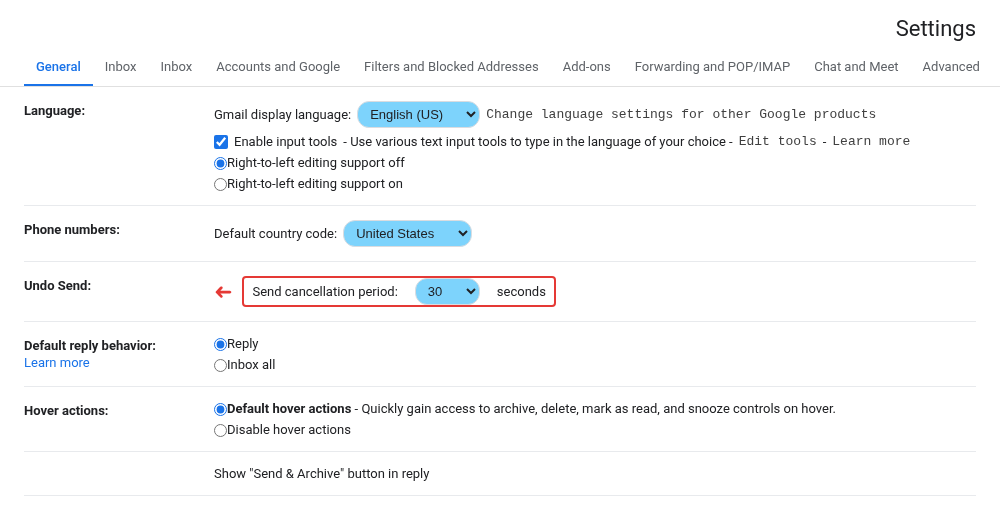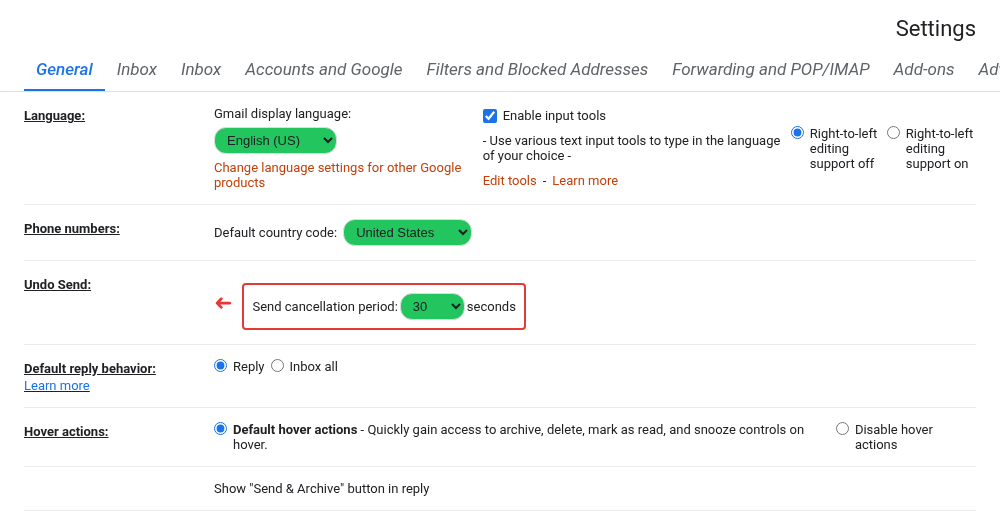--- a/index.html
+++ b/index.html
@@ -13,26 +13,25 @@
 
     .tabs-bar {
       display: flex; align-items: center;
       border-bottom: 1px solid #e0e0e0;
       padding: 0 24px;
       margin-top: 8px;
       overflow-x: auto;
     }
 
     .tab {
-      padding: 10px 12px; font-size: 17px; cursor: pointer;
+      padding: 10px 12px; font-size: 13px; cursor: pointer;
       color: #5f6368; white-space: nowrap;
       border-bottom: 3px solid transparent;
       margin-bottom: -1px;
       text-decoration: none;
-      font-style: italic;
     }
     .tab.active {
       color: #1a73e8;
       border-bottom: 3px solid #1a73e8;
       font-weight: 500;
     }
 
     .settings-content {
       padding: 0 24px;
     }
@@ -43,54 +42,53 @@
       border-bottom: 1px solid #e8eaed;
       min-height: 44px;
     }
 
     .settings-label {
       min-width: 190px; max-width: 190px;
       font-size: 13px; font-weight: 700;
       color: #202124; padding-right: 12px;
       padding-top: 2px;
       flex-shrink: 0;
-      text-decoration: underline;
     }
 
     .settings-label .sub-link {
       display: block; font-weight: 400; color: #1a73e8; cursor: pointer; font-size: 13px;
       margin-top: 2px;
     }
 
     .settings-control {
-      flex: 1; display: flex; flex-direction: row; gap: 6px;
+      flex: 1; display: flex; flex-direction: column; gap: 6px;
     }
 
     .inline-row {
       display: flex; align-items: center; gap: 6px; flex-wrap: wrap;
     }
 
-    .link { color: #c2410c; cursor: pointer; text-decoration: none; }
+    .link { color: #404040; cursor: pointer; text-decoration: none; font-family: Liberation Mono, monospace; }
 
     select {
       border: 1px solid #dadce0; border-radius: 12px;
       padding: 4px 20px 4px 8px; font-size: 13px; color: #202124;
-      background: #22c55e; cursor: pointer; appearance: auto;
+      background: #7dd3fc; cursor: pointer; appearance: auto;
     }
 
     input[type="checkbox"] { width: 14px; height: 14px; cursor: pointer; accent-color: #1a73e8; }
     input[type="radio"] { width: 13px; height: 13px; cursor: pointer; accent-color: #1a73e8; }
 
-    .radio-label { display: flex; align-items: flex-start; gap: 6px; cursor: pointer; font-size: 13px; }
+    .radio-label { display: flex; align-items: flex-end; cursor: pointer; font-size: 13px; }
 
     .undo-send-box {
       border: 2px solid #e53935;
       border-radius: 4px;
-      padding: 8px 8px;
-      display: inline-flex; align-items: center; gap: 2px; margin-top: 8px;
+      padding: 0 8px;
+      display: inline-flex; align-items: center; gap: 17px;
     }
 
     .arrow-annotation {
       position: relative;
     }
 
     .red-arrow {
       display: inline-block;
       color: #e53935;
       font-size: 22px;
@@ -102,22 +100,23 @@
 <body>
 
 <div class="page-title">Settings</div>
 
 <div class="tabs-bar">
   <div class="tab active">General</div>
   <div class="tab">Inbox</div>
   <div class="tab">Inbox</div>
   <div class="tab">Accounts and Google</div>
   <div class="tab">Filters and Blocked Addresses</div>
+  <div class="tab">Add-ons</div>
   <div class="tab">Forwarding and POP/IMAP</div>
-  <div class="tab">Add-ons</div>
+  <div class="tab">Chat and Meet</div>
   <div class="tab">Advanced</div>
   <div class="tab">Offline</div>
 
 </div>
 
 <div class="settings-content">
 
   <div class="settings-row">
     <div class="settings-label">Language:</div>
     <div class="settings-control">

